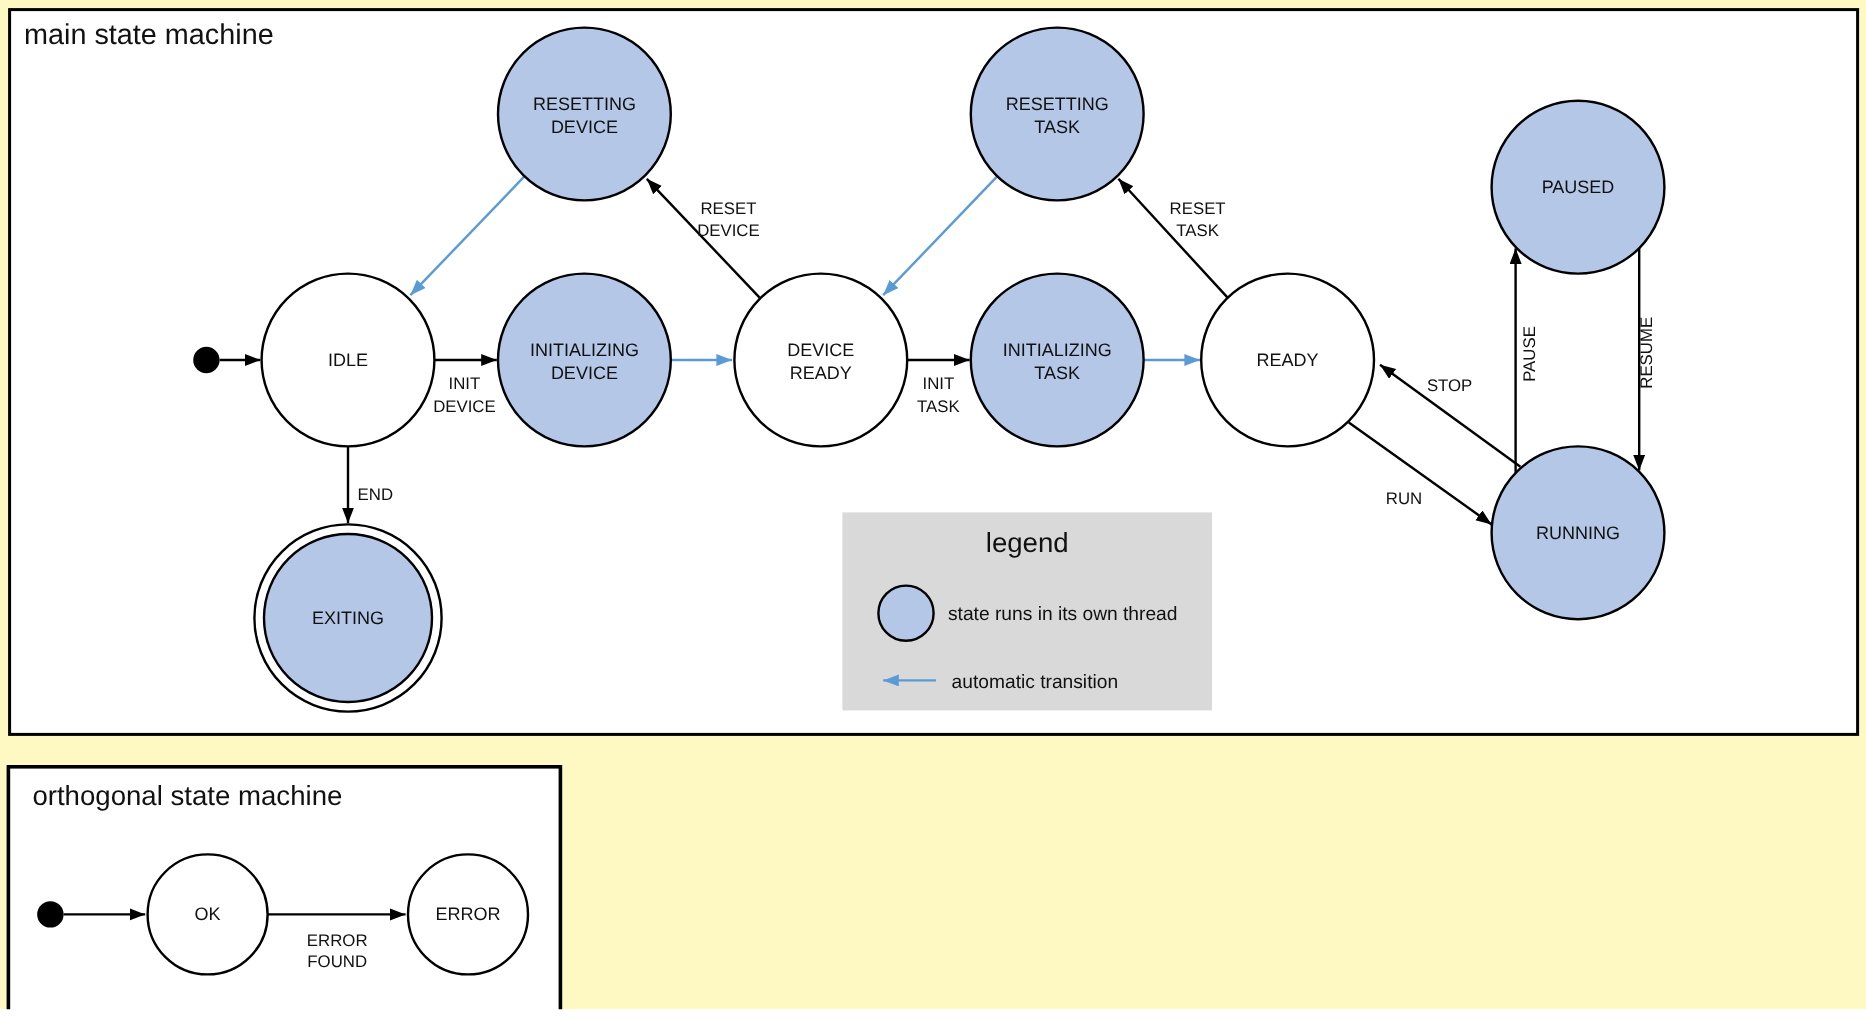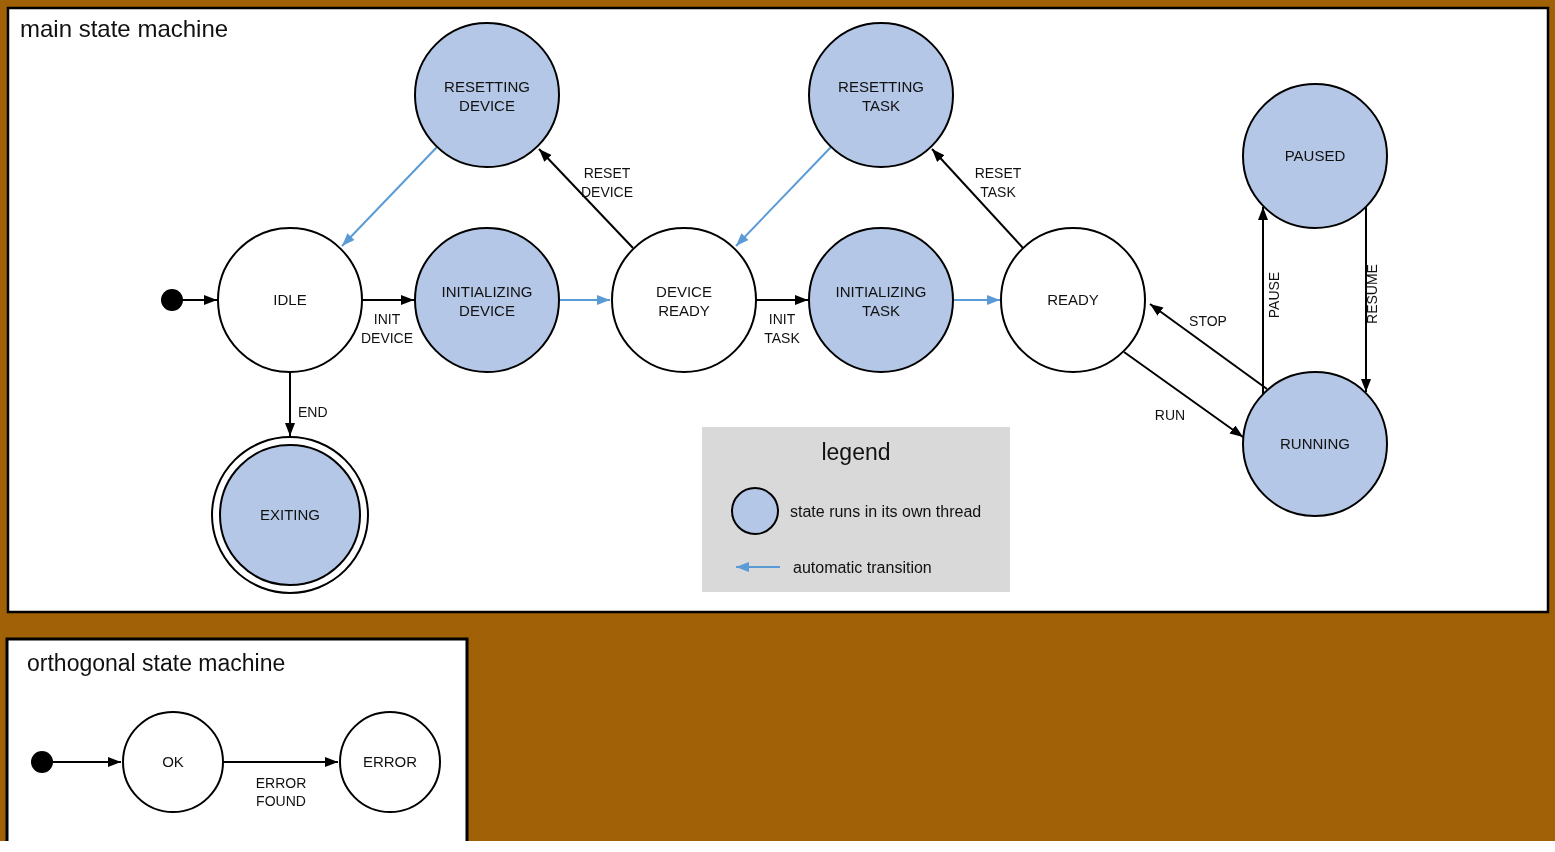--- a/index.html
+++ b/index.html
@@ -1,20 +1,20 @@
 <!DOCTYPE html>
 <html><head>
 <meta charset="utf-8">
 <style>
   html, body { margin: 0; padding: 0; background: #ffffff; }
   .canvas-wrap {
     position: relative;
     width: 1555px;
     height: 841px;
-    background: #a16207;
+    background: #fef9c3;
     font-family: "Liberation Sans", sans-serif;
     text-align: right;
   }
   svg text {
     font-family: "Liberation Sans", sans-serif;
     fill: #111111;
   }
   .box-title   { font-size: 24px; }
   .box-title-sm{ font-size: 23px; }
   .state-label { font-size: 15px; font-weight: 500; }

